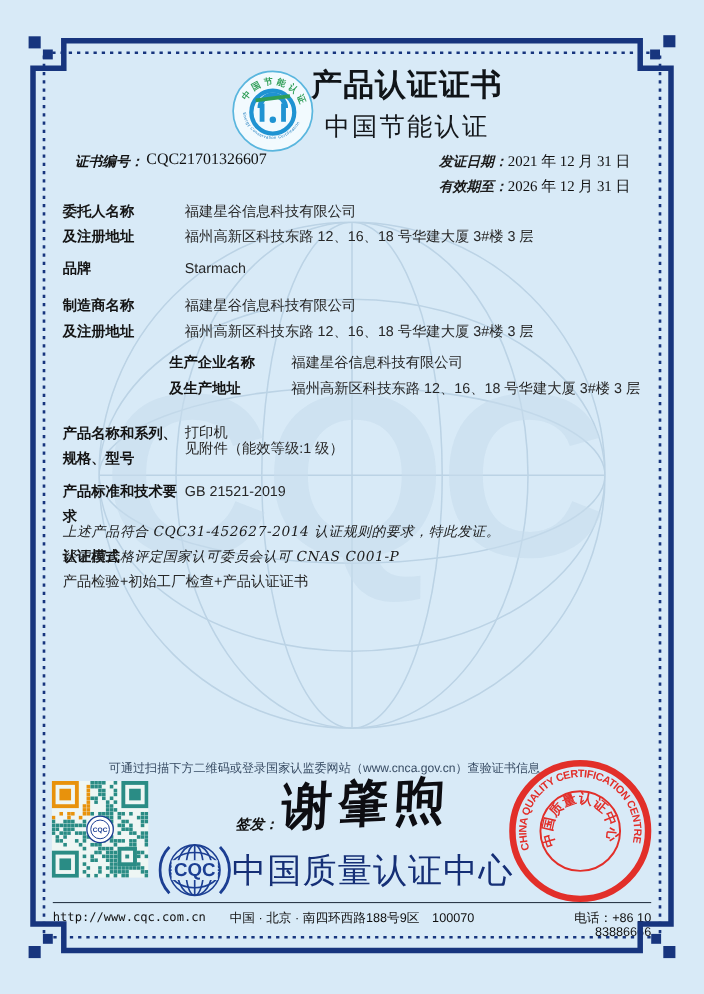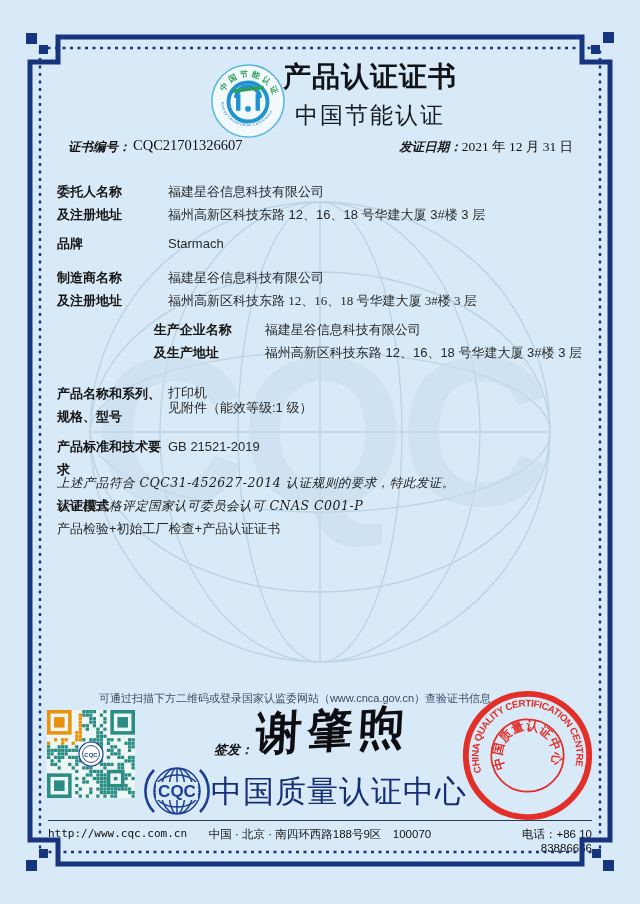--- a/index.html
+++ b/index.html
@@ -29,21 +29,21 @@
   .certno-label{left:68px;top:139px;font-size:12.5px;color:#111;}
   .certno-value{left:133px;top:137px;font-size:14.5px;font-family:"Liberation Serif",serif;color:#111;}
   .dates{left:398px;top:135px;width:175px;font-size:12.5px;}
   .dates .drow{line-height:23px;white-space:nowrap;text-align:right;}
   .dates .dval{font-family:"Liberation Serif",serif;font-style:normal;font-weight:400;font-size:13.5px;color:#111;}
 
   
   .fields{left:57px;top:176px;width:525px;padding-top:4px;}
   .field-row{display:flex;}
   .field-row:nth-child(2){margin-top:6px;}
-  .field-row:nth-child(3){margin-top:11px;font-family:Liberation Serif, serif;}
+  .field-row:nth-child(3){margin-top:11px;}
   .field-row:nth-child(4){margin-top:6px;justify-content:flex-end;}
   .field-row:nth-child(5){margin-top:18px;}
   .field-row:nth-child(6){margin-top:7px;}
   .field-row:nth-child(7){margin-top:13px;flex-direction:column;}
   .f-labels{width:111px;flex:none;font-weight:700;font-size:13px;line-height:23px;color:#141414;}
   .f-values{font-size:13px;line-height:23px;color:#272727;}
   .f-values.tight{line-height:14.5px;margin-top:4px;}
 
   
   .declaration{left:57px;top:472px;width:480px;
@@ -132,20 +132,21 @@
 
     <div class="abs hdr-titles">
       <div class="hdr-title">产品认证证书</div>
       <div class="hdr-subtitle">中国节能认证</div>
     </div>
 
     <div class="abs certno-label kai">证书编号：</div>
     <div class="abs certno-value">CQC21701326607</div>
     <div class="abs dates kai">
       <div class="drow"><span>发证日期：</span><span class="dval">2021 年 12 月 31 日</span></div>
+      <div class="drow"><span>有效期至：</span><span class="dval">2026 年 12 月 31 日</span></div>
     </div>
 
     <div class="abs fields">
         <div class="field-row">
           <div class="f-labels">
             <div>委托人名称</div>
             <div>及注册地址</div>
           </div>
           <div class="f-values">
             <div>福建星谷信息科技有限公司</div>

